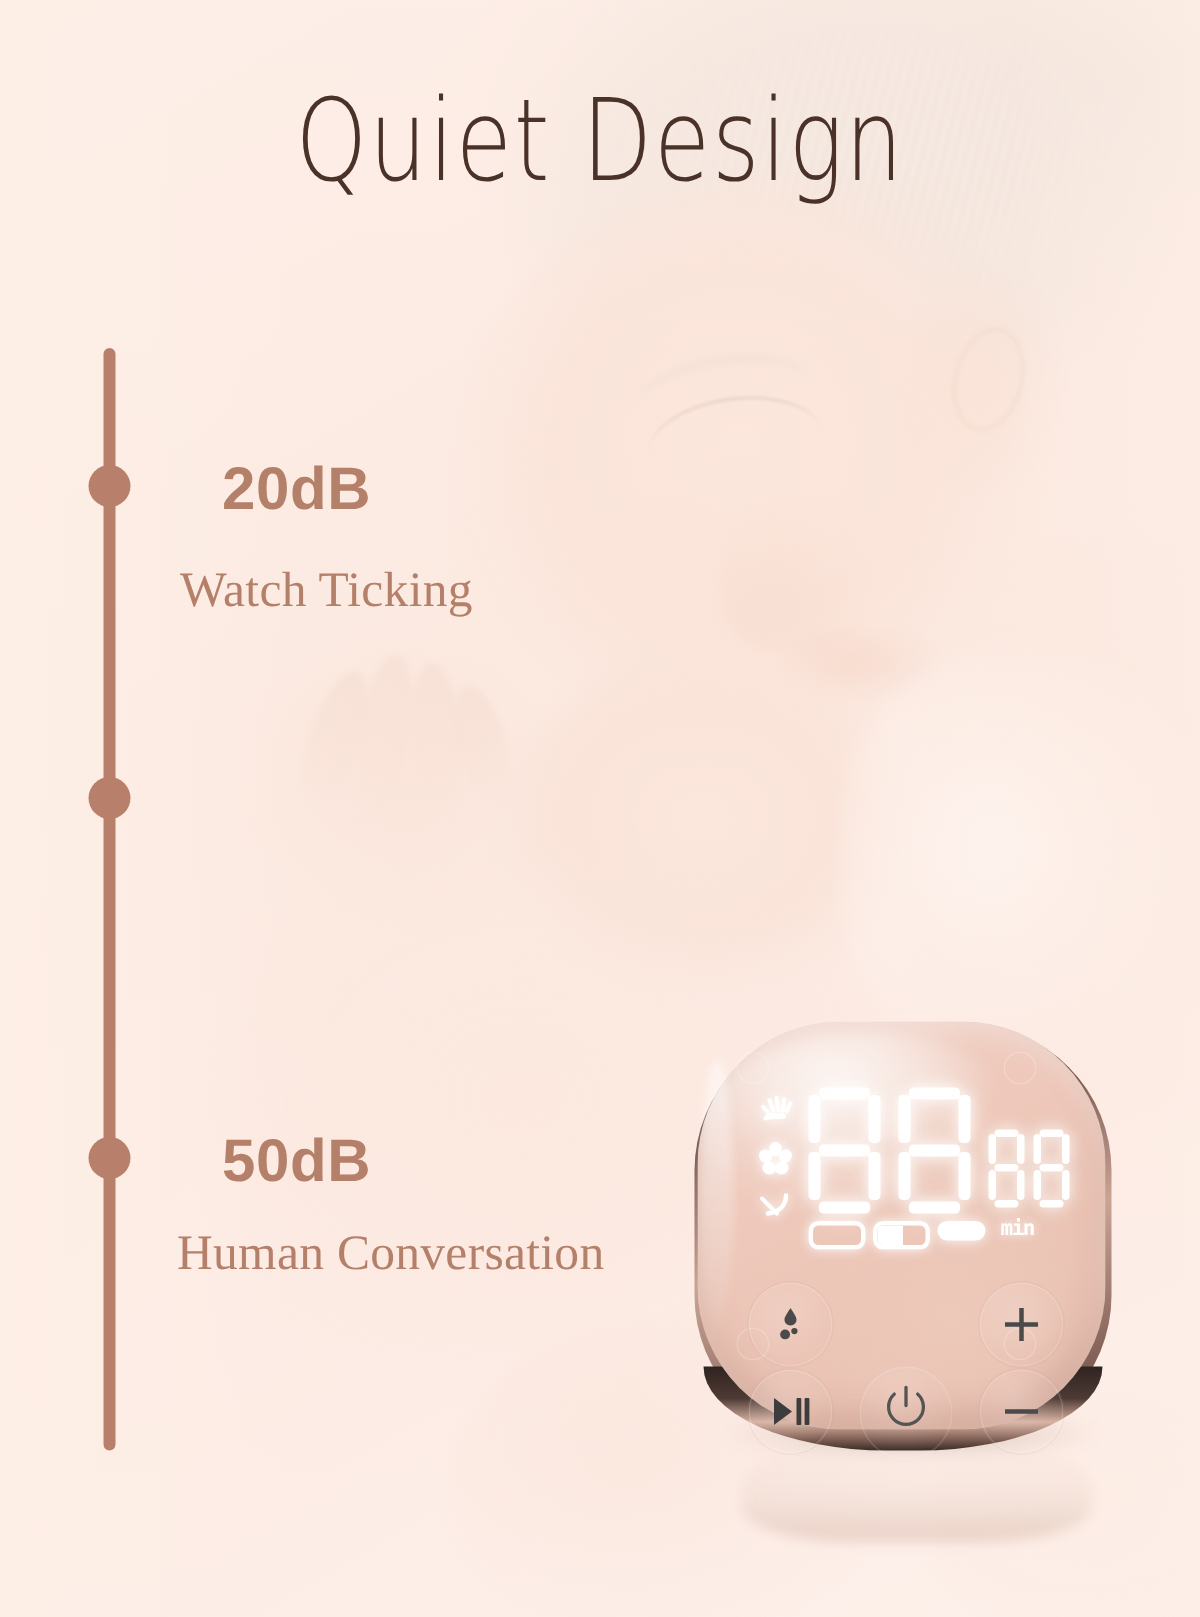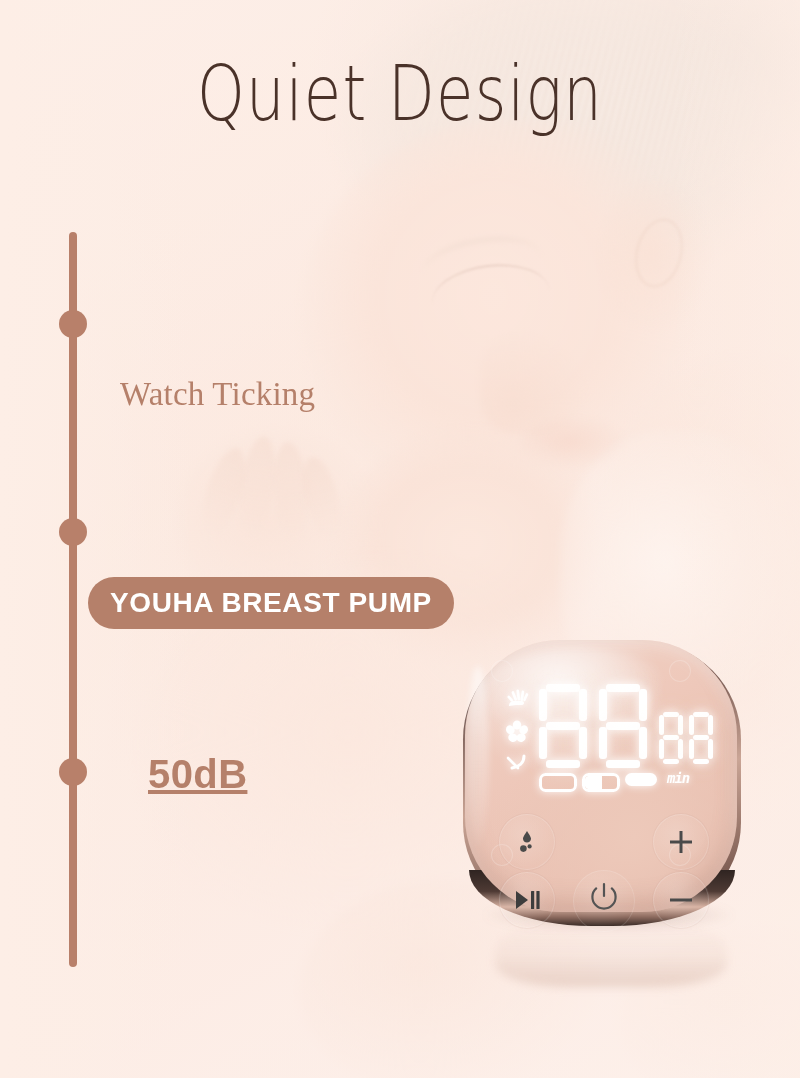--- a/index.html
+++ b/index.html
@@ -171,35 +171,35 @@
     letter-spacing:.4px;white-space:nowrap;
   }
   .sub{
     position:absolute;
     font-weight:normal;font-size:33px;line-height:1;color:#b5806a;
     letter-spacing:.2px;white-space:nowrap;font-family:Liberation Serif, serif;
   }
   .db-1 {left:148px;top:306px;}
   .sub-1{left:120px;top:378px;}
   .db-2 {left:148px;top:516px;}
-  .db-3 {left:148px;top:754px;text-decoration:underline;}
+  .db-3 {left:148px;top:754px;}
   .sub-3{left:118px;top:820px;}
 
   
   .pill{
     position:absolute;left:88px;top:577px;
     height:52px;padding:0 22px;
     display:flex;align-items:center;justify-content:center;
     background:#b5806a;border-radius:26px;
     color:#ffffff;font-weight:bold;font-size:28px;letter-spacing:.6px;
     white-space:nowrap;
   }
 
   
-  .product{position:absolute;left:455px;top:632px;width:310px;height:335px;font-style:italic;}
+  .product{position:absolute;left:455px;top:673px;width:310px;height:335px;}
 
   .pump-shadow{
     position:absolute;left:28px;top:268px;width:252px;height:30px;
     background:radial-gradient(ellipse at 50% 50%, rgba(120,84,66,.30) 0%, rgba(120,84,66,0) 72%);
     filter:blur(5px);
   }
   .pump-reflection{
     position:absolute;left:40px;top:283px;width:232px;height:72px;
     border-radius:32% 32% 50% 50%;
     background:linear-gradient(180deg, rgba(205,168,152,.40) 0%, rgba(205,168,152,.10) 45%, rgba(205,168,152,0) 100%);
@@ -373,25 +373,26 @@
 
   <div class="title">Quiet Design</div>
 
   <div class="timeline">
     <div class="timeline-line"></div>
     <div class="dot dot-1"></div>
     <div class="dot dot-2"></div>
     <div class="dot dot-3"></div>
   </div>
 
+  <div class="db db-1">20dB</div>
   <div class="sub sub-1">Watch Ticking</div>
 
-  <div class="pill">YOUHA BREAST PUMP</div>
 
   <div class="db db-3">50dB</div>
+  <div class="sub sub-3">Human Conversation</div>
 
   <div class="product">
 
     <div class="pump-shadow"></div>
     <div class="pump-reflection"></div>
     <div class="pump-rim"></div>
     <div class="pump-base"></div>
     <div class="pump-body"></div>
     <div class="pump-gloss"></div>
     <div class="pump-edge-hi"></div>

